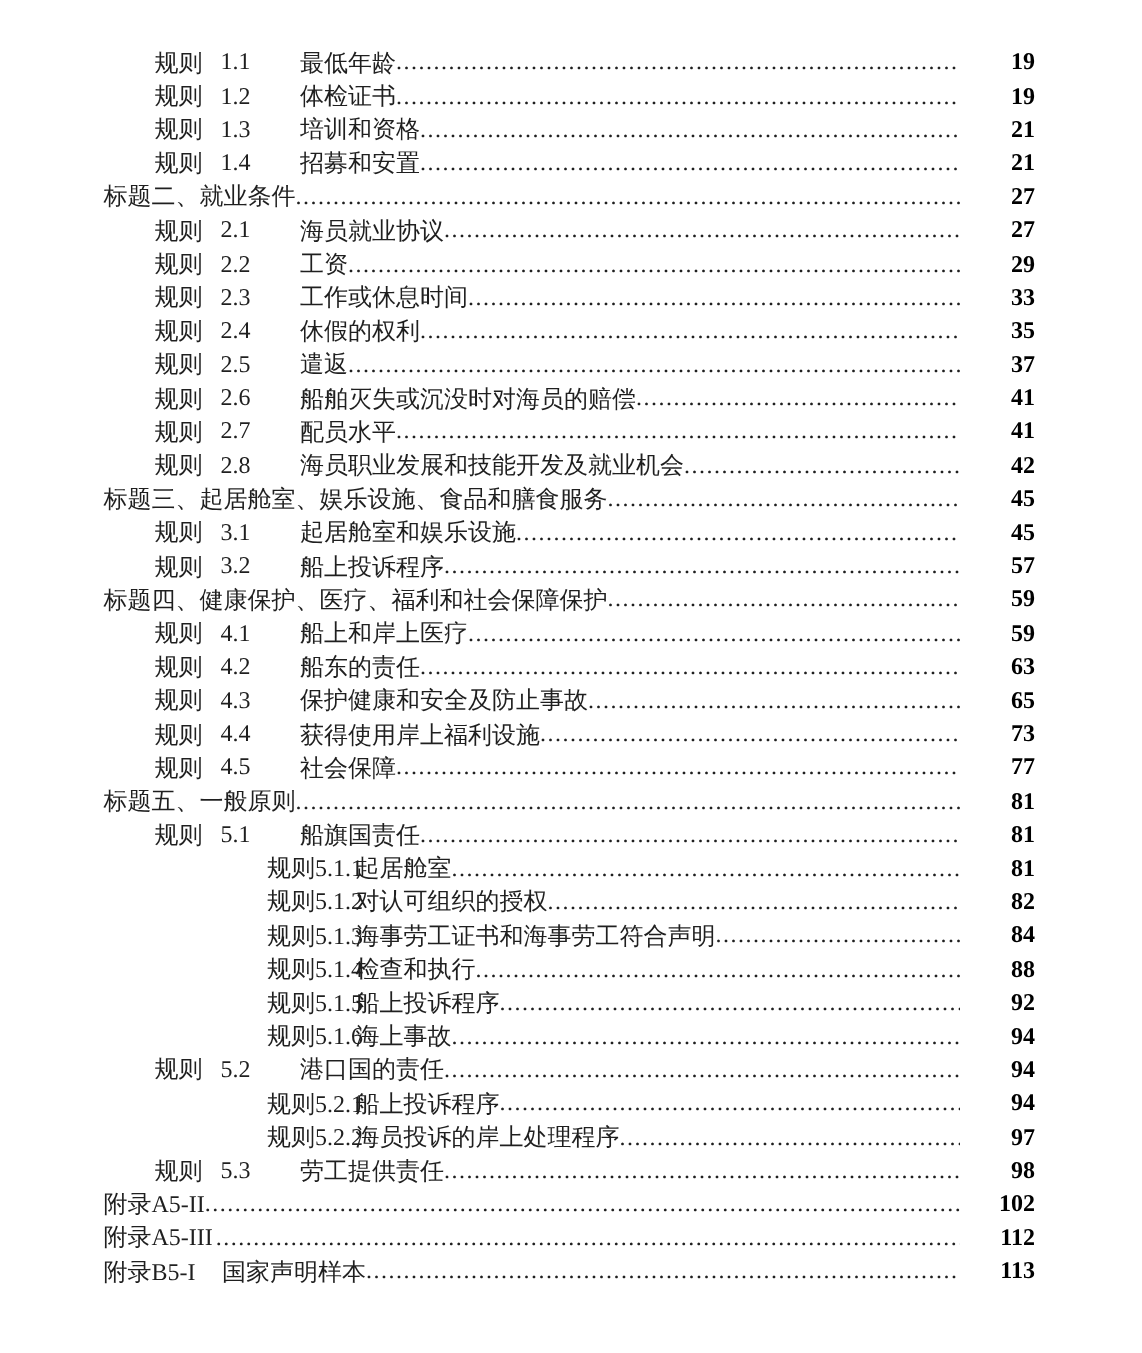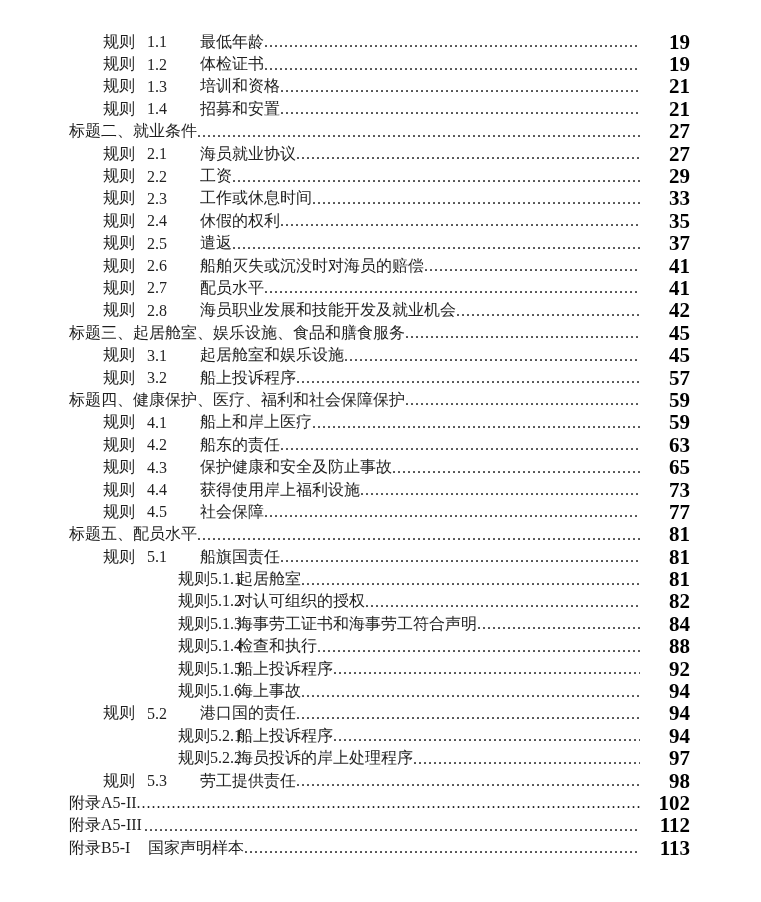--- a/index.html
+++ b/index.html
@@ -46,21 +46,21 @@
   }
   .dots::after {
     content: "....................................................................................................................................................................................................";
   }
   .pg {
     flex: none;
     min-width: 34px;
     margin-left: 16px;
     text-align: right;
     font-weight: 700;
-    font-size: 21px;
+    font-size: 16px;
     color: #000000;
   }
 </style>
 </head>
 <body>
 
 <div class="page">
   <div>
       <div class="row r">
         <span class="c0">规则</span>
@@ -204,21 +204,21 @@
         <span class="pg">73</span>
       </div>
       <div class="row r">
         <span class="c0">规则</span>
         <span class="c1">4.5</span>
         <span class="title">社会保障</span>
         <span class="dots"></span>
         <span class="pg">77</span>
       </div>
       <div class="row t">
-        <span class="title">标题五、配员水平</span>
+        <span class="title">标题五、一般原则</span>
         <span class="dots"></span>
         <span class="pg">81</span>
       </div>
       <div class="row r">
         <span class="c0">规则</span>
         <span class="c1">5.1</span>
         <span class="title">船旗国责任</span>
         <span class="dots"></span>
         <span class="pg">81</span>
       </div>

